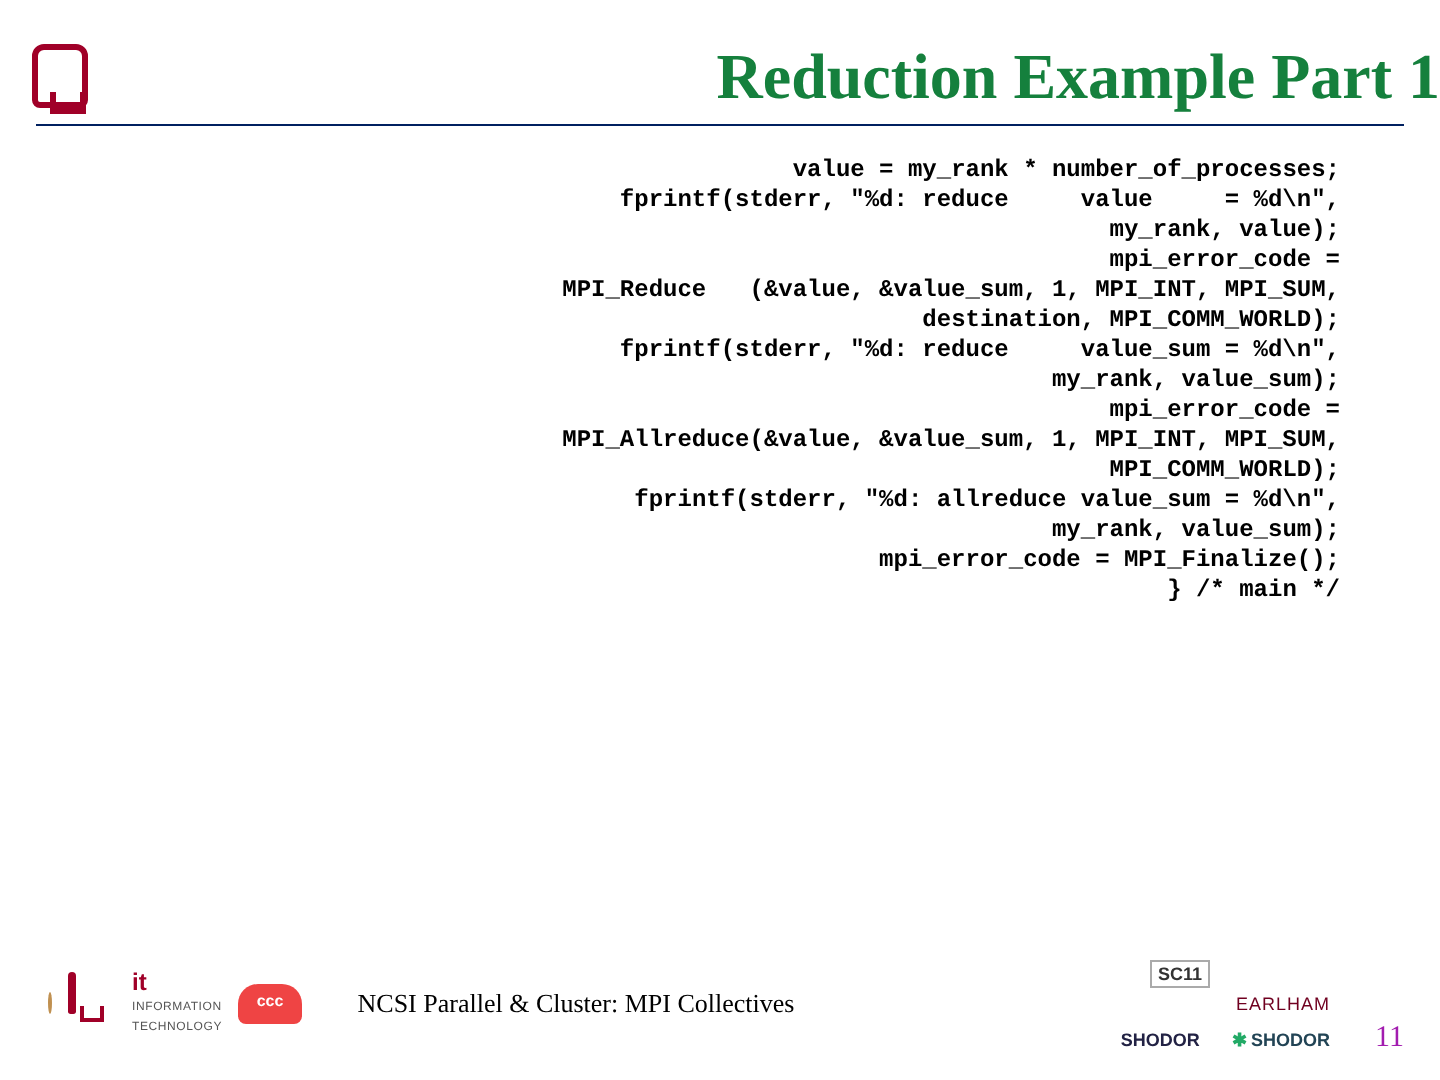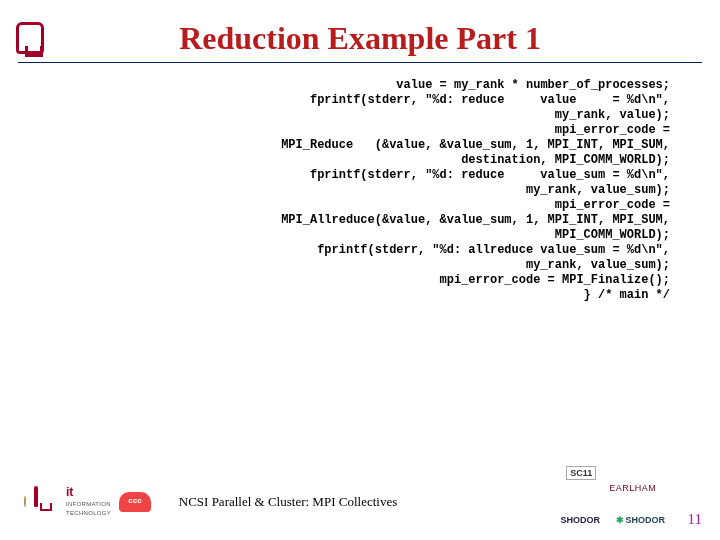--- a/index.html
+++ b/index.html
@@ -34,24 +34,24 @@
     height: 8px;
     border-left: 3px solid #a00028;
     border-right: 3px solid #a00028;
     border-bottom: 3px solid #a00028;
   }
   .title {
     position: absolute;
     top: 20px;
     left: 0;
     width: 720px;
-    text-align: center;
+    text-align: right;
     font-size: 32px;
     font-weight: bold;
-    color: #b91c1c;
+    color: #15803d;
   }
   .title-rule {
     position: absolute;
     top: 62px;
     left: 18px;
     width: 684px;
     height: 1px;
     background: #002060;
   }
   .code-block {
@@ -131,22 +131,22 @@
     color: #000;
     line-height: 1.2;
     pointer-events: none;
   }
   .footer-right {
     position: absolute;
     right: 52px;
     bottom: 4px;
     display: flex;
     flex-direction: column;
-    align-items: center;
-    gap: 20px;
+    align-items: flex-end;
+    gap: 6px;
   }
   .footer-right-row { display:flex; gap:10px; align-items:center;}
   .badge {
     font-family: Arial, sans-serif;
     font-size: 9px;
     padding: 1px 3px;
   }
   .sc11 { color:#333; border:1px solid #aaa; font-weight:bold; }
   .earlham { color:#700020; font-variant: small-caps; letter-spacing:0.5px;margin-top:30px; }
   .xsede { color:#224; font-weight:bold; }

